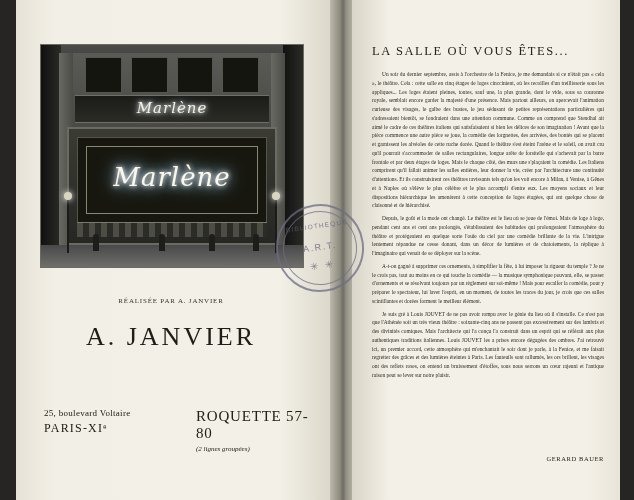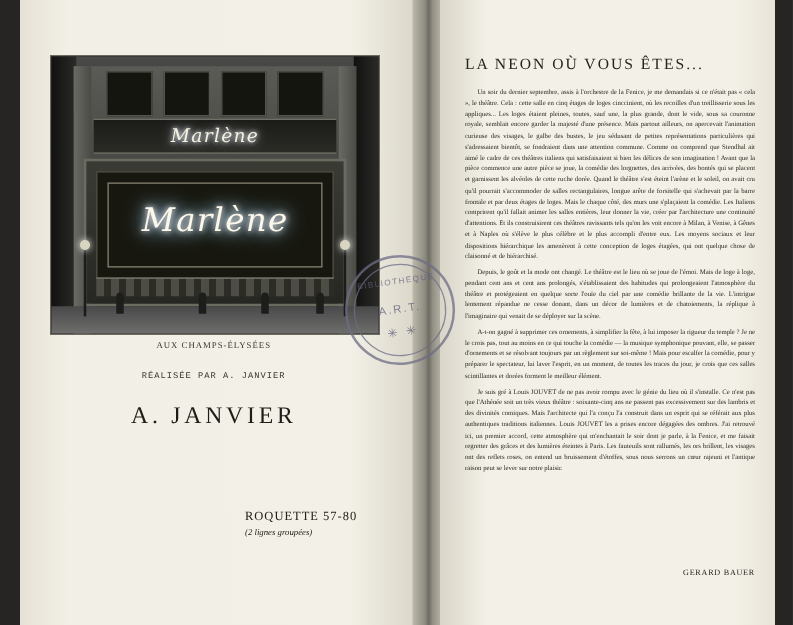--- a/index.html
+++ b/index.html
@@ -191,33 +191,33 @@
     position: absolute;
     left: 24px;
     width: 262px;
     text-align: center;
     font-family: "Liberation Serif", serif;
     color: #3a362c;
     letter-spacing: 0.8px;
   }
   .cap1 { top: 272px; font-size: 7px; }
   .cap2 { top: 285px; font-size: 7px; }
-  .cap3 { top: 297px; font-size: 7px; font-family: Liberation Mono, monospace; }
+  .cap3 { top: 297px; font-size: 7px; }
 
   .brand {
     position: absolute;
     left: 24px;
     width: 262px;
     text-align: center;
     font-family: "Liberation Serif", serif;
     color: #1f1d18;
   }
   .brand-name {
     top: 322px;
-    font-size: 19px;
+    font-size: 26px;
     letter-spacing: 3px;
   }
   .brand-sub {
     top: 356px;
     font-size: 13px;
     font-style: italic;
     letter-spacing: 0.4px;
   }
 
   .addr-block {
@@ -230,21 +230,21 @@
   .addr-1 { font-size: 9px; letter-spacing: 0.3px; }
   .addr-2 { font-size: 12px; letter-spacing: 1.2px; margin-top: 3px; }
 
   .phone-block {
     position: absolute;
     left: 180px;
     top: 408px;
     width: 120px;
     color: #22201a;
   }
-  .phone-1 { font-size: 10px; letter-spacing: 0.8px; }
+  .phone-1 { font-size: 15px; letter-spacing: 0.8px; }
   .phone-2 { font-size: 7px; font-style: italic; margin-top: 3px; }
 
   
   .art-title {
     position: absolute;
     left: 372px;
     top: 44px;
     width: 232px;
     font-size: 12.5px;
     letter-spacing: 1.6px;
@@ -364,37 +364,40 @@
         <div class="sidewalk"></div>
         <div class="lamp" style="left:26px"></div>
         <div class="lamp" style="right:26px"></div>
         <div class="figure" style="left:52px"></div>
         <div class="figure" style="left:118px"></div>
         <div class="figure" style="left:168px"></div>
         <div class="figure" style="left:212px"></div>
       </div>
     </div>
 
-    <div class="cap cap1">AUX CHAMPS-ÉLYSÉES</div>
     <div class="cap cap3">RÉALISÉE PAR A. JANVIER</div>
 
     <div class="brand brand-name">A. JANVIER</div>
 
+    <div class="addr-block">
+      <div class="addr-1">25, boulevard Voltaire</div>
+      <div class="addr-2">PARIS-XIᵉ</div>
+    </div>
 
     <div class="phone-block">
       <div class="phone-1">ROQUETTE 57-80</div>
       <div class="phone-2">(2 lignes groupées)</div>
     </div>
   </div>
 
   <div class="gutter"></div>
 
   <div class="page-right"></div>
 
-  <div class="art-title">LA NEON OÙ VOUS ÊTES...</div>
+  <div class="art-title">LA SALLE OÙ VOUS ÊTES...</div>
 
   <div class="article">
     <p>Un soir du dernier septembre, assis à l'orchestre de la Fenice, je me demandais si ce n'était pas « cela », le théâtre. Cela : cette salle en cinq étages de loges cinccinient, où les recoilles d'un treillisserie sous les appliques... Les loges étaient pleines, toutes, sauf une, la plus grande, dont le vide, sous sa couronne royale, semblait encore garder la majesté d'une présence. Mais partout ailleurs, on apercevait l'animation curieuse des visages, le galbe des bustes, le jeu sédusant de petites représentations particulières qui s'adressaient bientôt, se fondraient dans une attention commune. Comme on comprend que Stendhal ait aimé le cadre de ces théâtres italiens qui satisfaisaient si bien les délices de son imagination ! Avant que la pièce commence une autre pièce se joue, la comédie des lorgnettes, des arrivées, des bontés qui se placent et garnissent les alvéoles de cette ruche dorée. Quand le théâtre s'est éteint l'arène et le soleil, on avait cru qu'il pourrait s'accommoder de salles rectangulaires, longue arête de forsitelle qui s'achevait par la barre frontale et par deux étages de loges. Mais le chaque côté, des murs une s'plaçaient la comédie. Les Italiens comprirent qu'il fallait animer les salles entières, leur donner la vie, créer par l'architecture une continuité d'attentions. Et ils construisirent ces théâtres ravissants tels qu'on les voit encore à Milan, à Venise, à Gênes et à Naples où s'élève le plus célèbre et le plus accompli d'entre eux. Les moyens sociaux et leur dispositions hiérarchique les amenèrent à cette conception de loges étagées, qui ont quelque chose de claisonné et de hiérarchisé.</p>
     <p>Depuis, le goût et la mode ont changé. Le théâtre est le lieu où se joue de l'émoi. Mais de loge à loge, pendant cent ans et cent ans prolongés, s'établissaient des habitudes qui prolongeaient l'atmosphère du théâtre et protégeaient en quelque sorte l'ouïe du ciel par une comédie brillante de la vie. L'intrigue lentement répandue ne cesse donant, dans un décor de lumières et de chatoiements, la réplique à l'imaginaire qui venait de se déployer sur la scène.</p>
     <p>A-t-on gagné à supprimer ces ornements, à simplifier la fête, à lui imposer la rigueur du temple ? Je ne le crois pas, tout au moins en ce qui touche la comédie — la musique symphonique pouvant, elle, se passer d'ornements et se résolvant toujours par un règlement sur soi-même ! Mais pour escalfer la comédie, pour y préparer le spectateur, lui laver l'esprit, en un moment, de toutes les traces du jour, je crois que ces salles scintillantes et dorées forment le meilleur élément.</p>
     <p>Je suis gré à Louis JOUVET de ne pas avoir rompu avec le génie du lieu où il s'installe. Ce n'est pas que l'Athénée soit un très vieux théâtre : soixante-cinq ans ne passent pas excessivement sur des lambris et des divinités comiques. Mais l'architecte qui l'a conçu l'a construit dans un esprit qui se référait aux plus authentiques traditions italiennes. Louis JOUVET les a prises encore dégagées des ombres. J'ai retrouvé ici, un premier accord, cette atmosphère qui m'enchantait le soir dont je parle, à la Fenice, et me faisait regretter des grâces et des lumières éteintes à Paris. Les fauteuils sont rallumés, les ors brillent, les visages ont des reflets roses, on entend un bruissement d'étoffes, sous nous serrons un cœur rajeuni et l'antique raison peut se lever sur notre plaisir.</p>
   </div>
 
   <div class="signature">GERARD BAUER</div>
 

